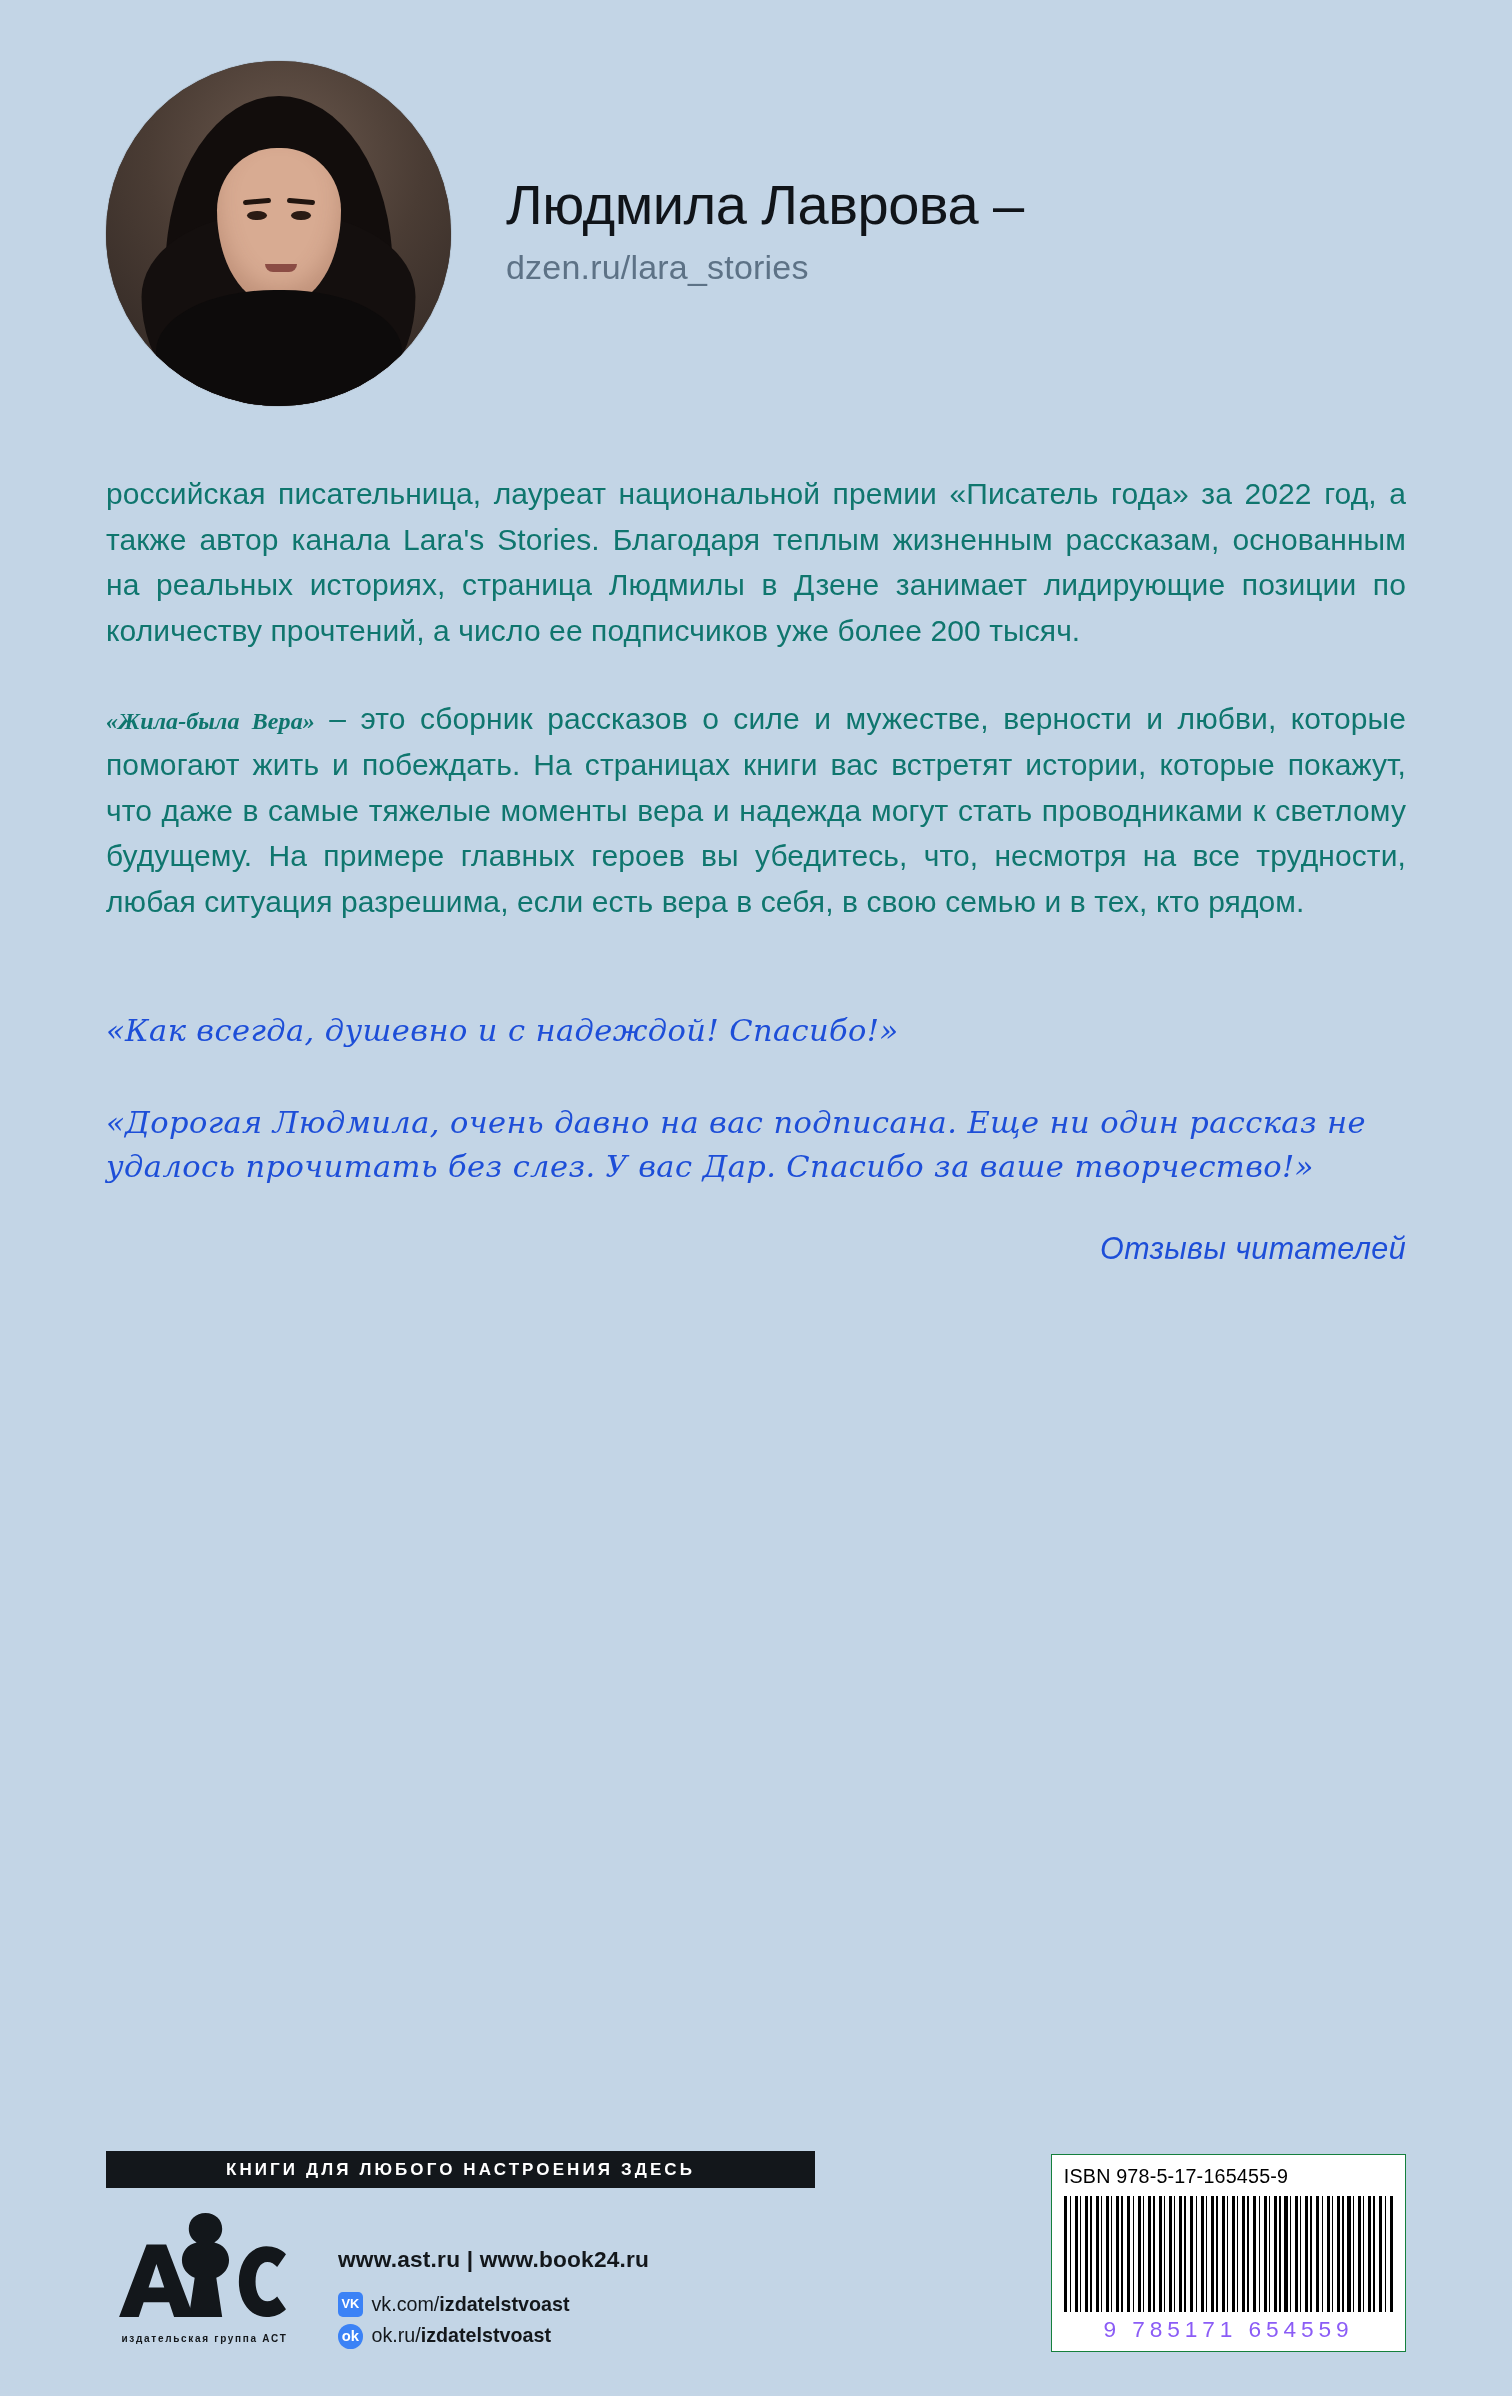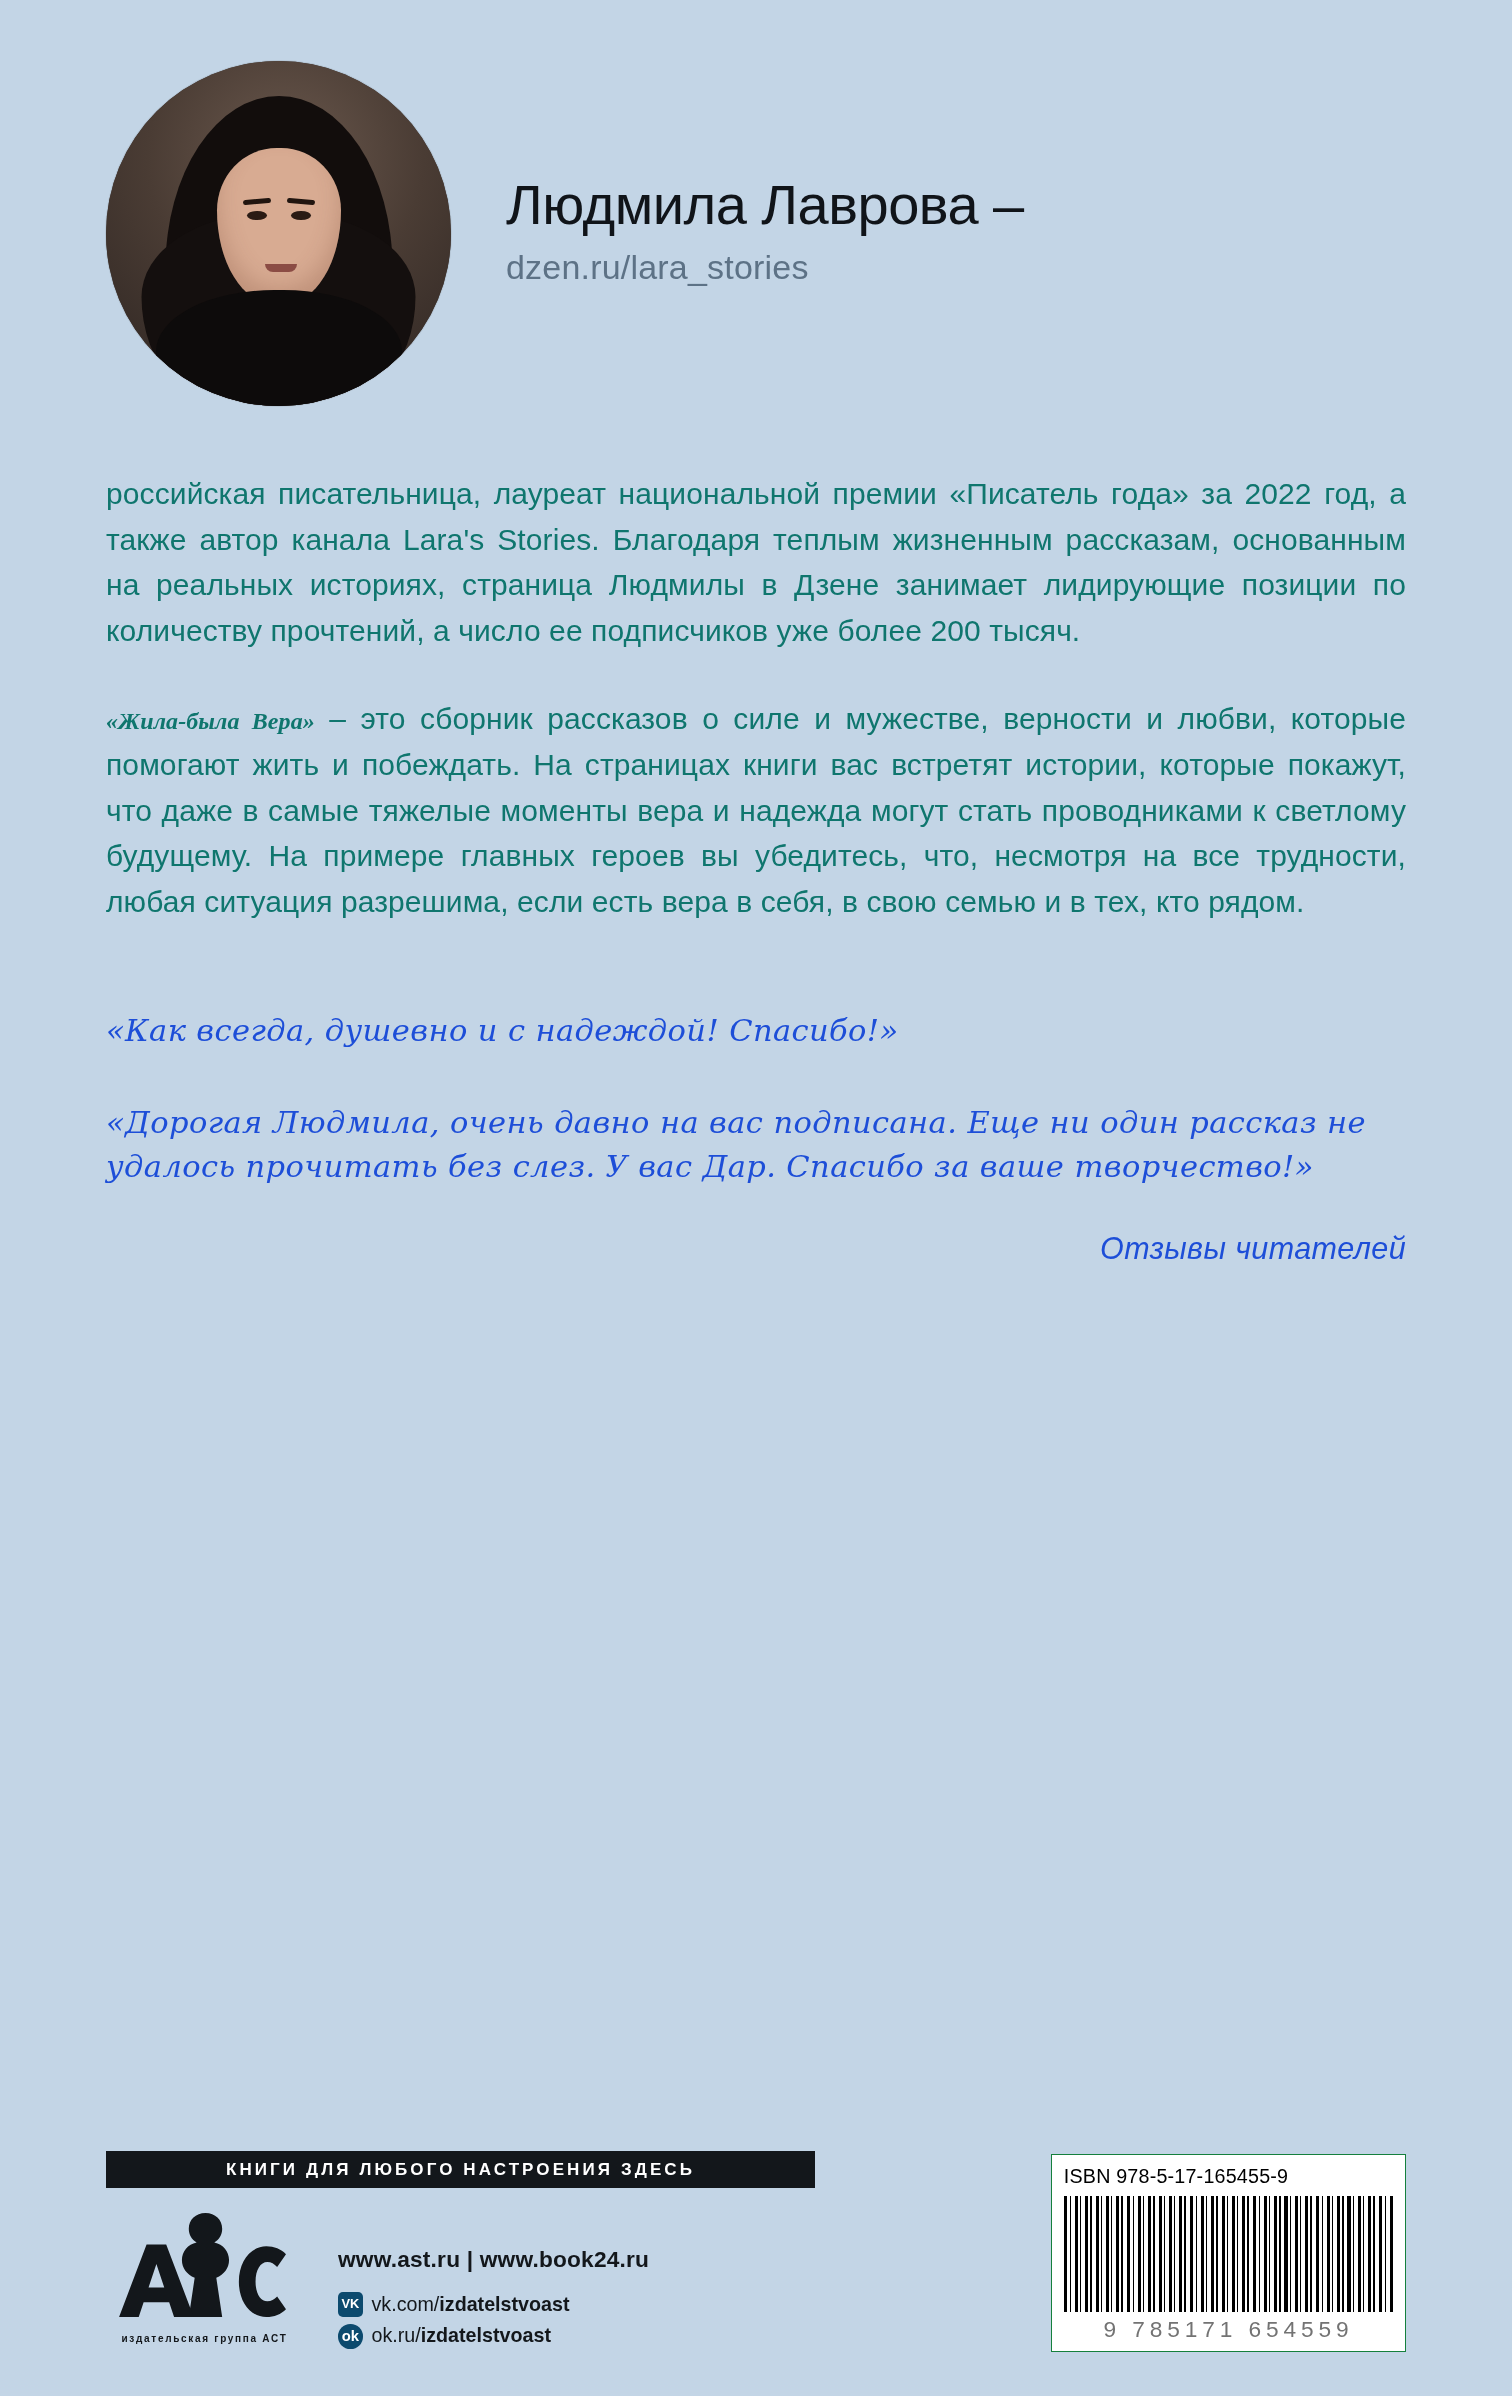--- a/index.html
+++ b/index.html
@@ -240,21 +240,21 @@
   }
   .social-row {
     display: flex;
     align-items: center;
     gap: 8.9px;
   }
   .social-badge {
     width: 24.6px;
     height: 24.6px;
     border-radius: 4.9px;
-    background: #0c4a6e;
+    background: #3b82f6;
     color: #fff;
     font-size: 12.8px;
     font-weight: 700;
     display: flex;
     align-items: center;
     justify-content: center;
     line-height: 1;
   }
   .social-badge.ok { border-radius: 50%; font-size: 14.8px; }
   .social-text b { font-weight: 700; }
@@ -285,21 +285,21 @@
         #000 10.8px, #000 13.8px, #fff 13.8px, #fff 15.8px,
         #000 15.8px, #000 16.7px, #fff 16.7px, #fff 20.7px,
         #000 20.7px, #000 23.6px, #fff 23.6px, #fff 25.6px,
         #000 25.6px, #000 27.6px, #fff 27.6px, #fff 31.5px);
   }
   .barcode-digits {
     margin-top: 3.9px;
     font-family: "Liberation Sans", sans-serif;
     font-size: 22.7px;
     letter-spacing: 4.9px;
-    color: #737373;
+    color: #8b5cf6;
     text-align: center;
   }
 </style>
 </head>
 <body>
 
 <div class="page">
 
   <div class="author-header">
     <div class="avatar">

